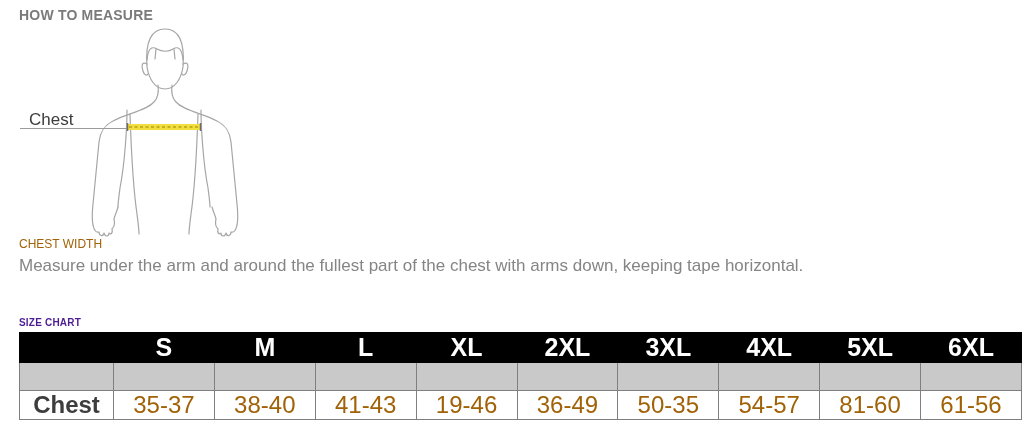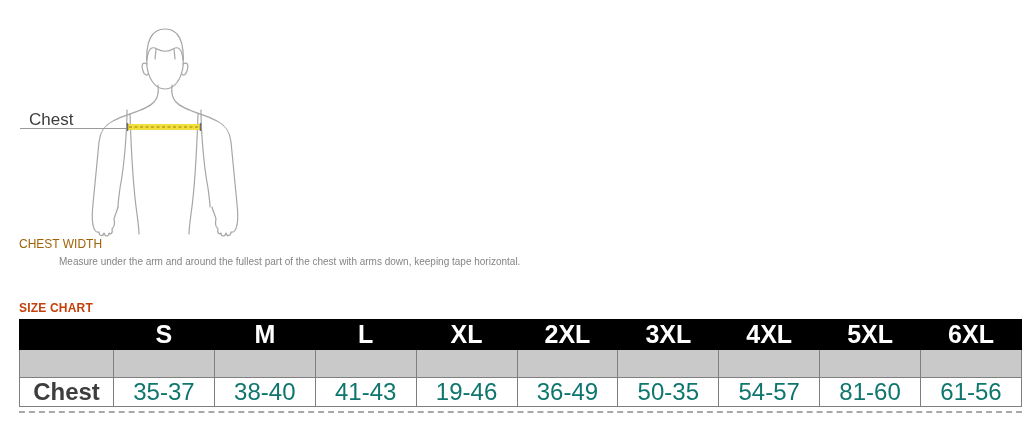--- a/index.html
+++ b/index.html
@@ -22,28 +22,28 @@
   .chest-label {
     position: absolute; top: 110px; left: 29px;
     font-size: 17px; color: #3c3c3c;
   }
   .measure-name {
     position: absolute; top: 237px; left: 19px;
     font-size: 12px; color: #a16207;
   }
   .measure-desc {
     position: absolute; top: 256px; left: 19px;
-    font-size: 10px; color: #858585; margin-left: 40px;
+    font-size: 17px; color: #858585;
   }
 
   
   .chart-section { position: absolute; top: 301px; left: 19px; width: 1003px; }
   .chart-title {
-    font-size: 12px; font-weight: bold; color: #c2410c; letter-spacing: .2px;
-    margin: 0 0 4px 0;
+    font-size: 10px; font-weight: bold; color: #4c1d95; letter-spacing: .2px;
+    margin: 16px 0 4px 0;
   }
   table.size-table {
     border-collapse: collapse; table-layout: fixed;
     width: 1003px;
   }
   table.size-table th, table.size-table td {
     padding: 0; text-align: center; vertical-align: middle;
     border: 1px solid var(--table-border, #7f7f7f);
   }
   tr.head-row th {
@@ -52,33 +52,34 @@
     border-color: var(--table-header-bg, #000000);
     color: #ffffff; font-size: 25px; font-weight: bold;
   }
   tr.spacer-row td {
     height: 28px;
     background: var(--spacer-row-bg, #c9c9c9);
   }
   tr.data-row td {
     height: 28px;
     background: #ffffff;
-    font-size: 24px; color: #0f766e;
+    font-size: 24px; color: #a16207;
   }
   tr.data-row td.row-label { font-weight: bold; color: #3d3d3d; }
   .dashed-divider {
     width: 1003px; height: 0;
     border-top: 2px dashed #a8a8a8;
     margin-top: 4px;
   }
 </style>
 </head>
 <body>
 
 <div class="hero">
+  <div class="section-title">HOW TO MEASURE</div>
 
   <svg class="figure-svg" width="345" height="250" viewBox="0 0 345 250">
     <g fill="none" style="stroke:var(--figure-line,#a6a6a6)" stroke-width="1.2" stroke-linecap="round" stroke-linejoin="round">
 
       <path d="M147,45 C145,18 152,7 165,7 C178,7 185,18 183,45 C181,57 175,67 165,67 C155,67 149,57 147,45 Z"></path>
 
       <path d="M147,38 C148,26 152,24 157,27 C162,30 169,30 173,27 C178,24 182,26 183,38"></path>
       <path d="M156,27 L155,37 M174,27 L175,37"></path>
 
       <path d="M147,42 C142,39 141,44 143,49 C144,53 147,54 148,52"></path>

